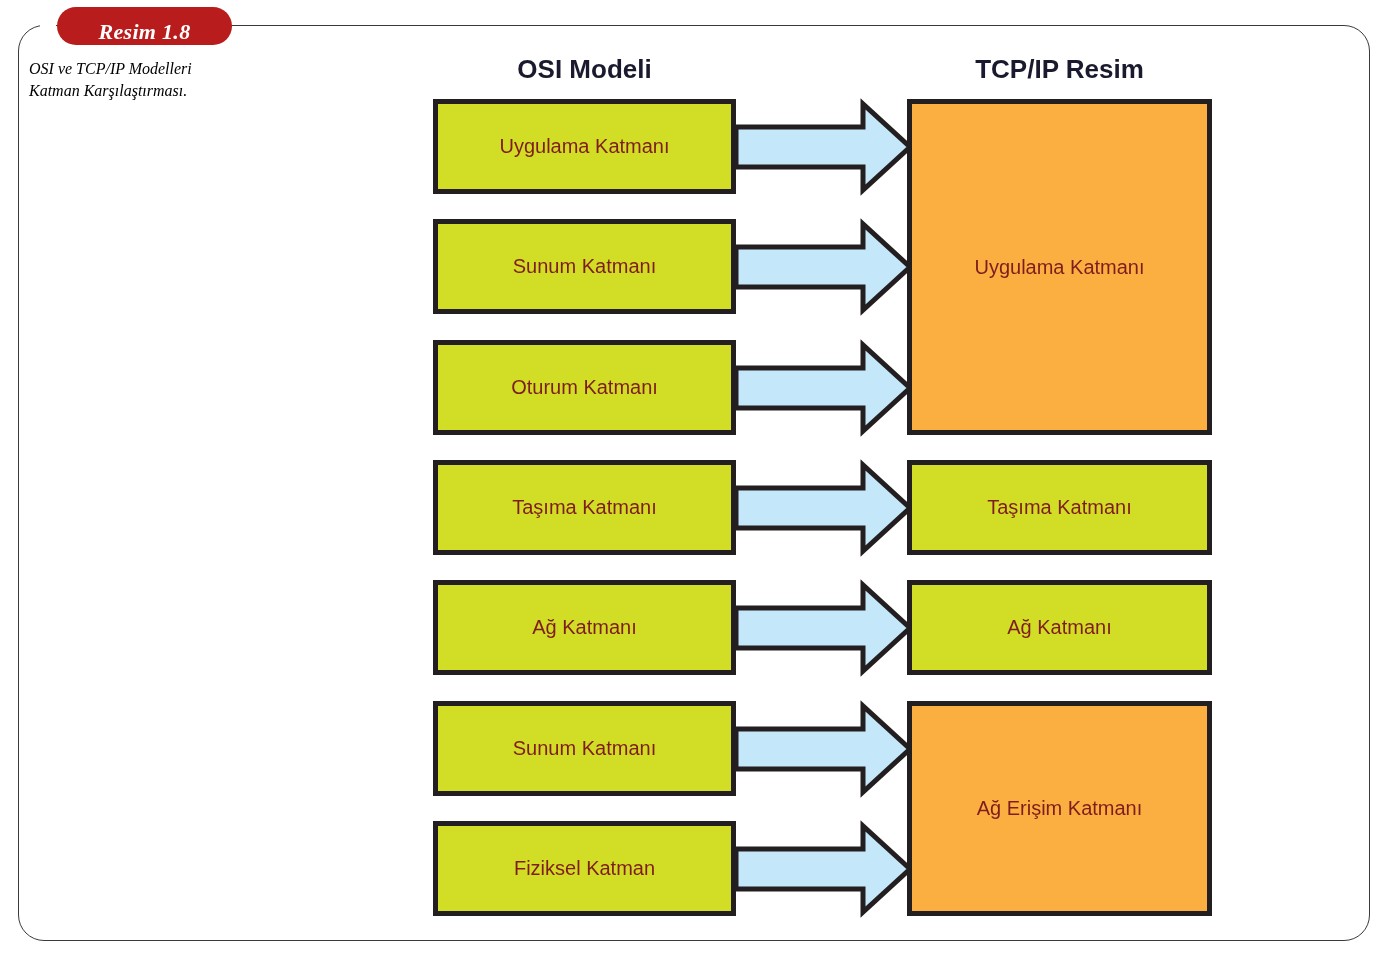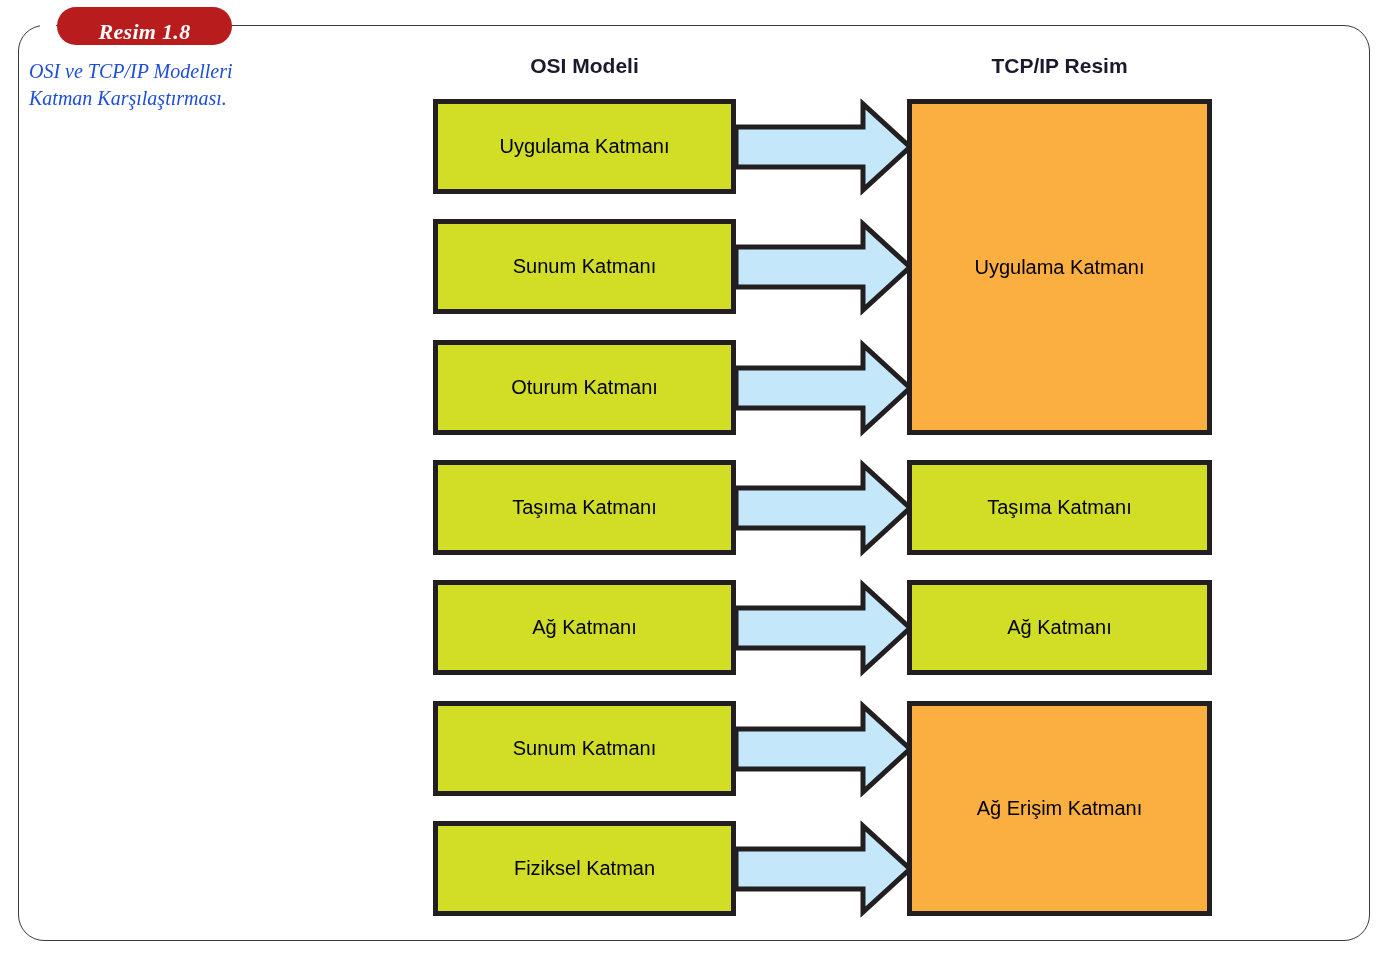--- a/index.html
+++ b/index.html
@@ -64,32 +64,32 @@
   }
 
   
   #figure-caption {
     position: absolute;
     left: 29px;
     top: 58px;
     width: 215px;
     font-family: "Liberation Serif", serif;
     font-style: italic;
-    font-size: 20px;
+    font-size: 16px;
     line-height: 1.35;
-    color: #1d4ed8;
+    color: #000000;
     z-index: 4;
   }
 
   
   .col-header {
     position: absolute;
     font-family: "Liberation Sans", sans-serif;
     font-weight: bold;
-    font-size: 21px;
+    font-size: 26px;
     color: #1a1a2e;
     text-align: center;
     white-space: nowrap;
   }
   #header-osi    { left: 433px; top: 54px; width: 303px; }
   #header-tcpip  { left: 907px; top: 54px; width: 305px; }
 
   
   #diagram {
     position: absolute;
@@ -105,21 +105,21 @@
     position: absolute;
     box-sizing: border-box;
     border: 5px solid #231f20;
     display: flex;
     align-items: center;
     justify-content: center;
   }
   .layer-box .layer-label {
     font-family: "Liberation Sans", sans-serif;
     font-size: 20px;
-    color: #000000;
+    color: #7f1d1d;
     text-align: center;
     white-space: nowrap;
   }
   .fill-green  { background: #d2dd26; }
   .fill-orange { background: #fbaf41; }
 
   
   #arrow-layer {
     position: absolute;
     left: 0;

